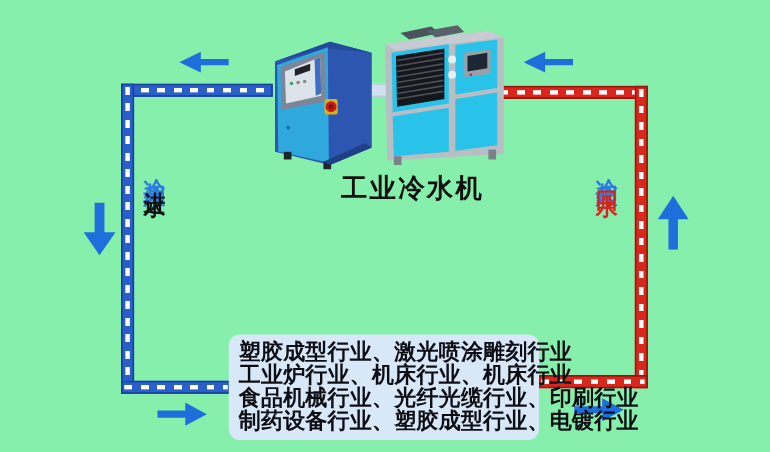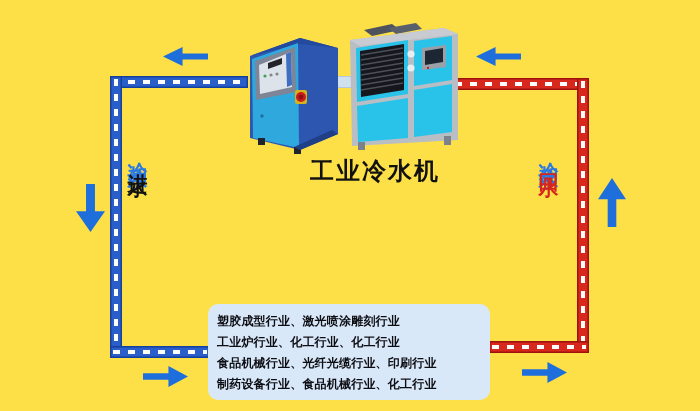--- a/index.html
+++ b/index.html
@@ -1,18 +1,18 @@
 <!DOCTYPE html>
 <html style="--pipe-blue: #2a5ec9; --pipe-blue-edge: #16409d; --pipe-red: #d8281e; --pipe-red-edge: #9c120c; --arrow-blue: #1e6fdb; --label-blue: #2b79e3; --label-red: #d6251c; --box-bg: #d9e8f8; --box-text: #0d0d14; --title-color: #111111;"><head>
 <meta charset="utf-8">
 <style>
   html,body{margin:0;padding:0;background:#fff;}
   #stage{
-    position:relative;width:700px;height:411px;background:#fde047;overflow:hidden;
-    font-family:Liberation Serif, serif;
+    position:relative;width:700px;height:411px;background:#86efac;overflow:hidden;
+    font-family:Liberation Mono, monospace;
   }
   
   .pipe{position:absolute;}
   .pipe.h{height:12px;}
   .pipe.v{width:12px;}
   .pipe.blue{background:var(--pipe-blue,#2a5ec9);box-shadow:inset 0 0 0 1.5px var(--pipe-blue-edge,#16409d);}
   .pipe.red{background:var(--pipe-red,#d8281e);box-shadow:inset 0 0 0 1.5px var(--pipe-red-edge,#9c120c);}
   .pipe.h .dash{
     position:absolute;left:3px;right:3px;top:50%;height:4px;margin-top:-2px;
     background:repeating-linear-gradient(to right,#fff 0 7px,rgba(255,255,255,0) 7px 15px);
@@ -44,21 +44,21 @@
   #left-pipe-label .p2{color:#121212;}
   #right-pipe-label{left:538px;top:146px;}
   #right-pipe-label .p2{color:var(--label-red,#d6251c);}
   
   .industries-box{
     position:absolute;left:208px;top:304px;width:282px;height:96px;z-index:5;
     background:var(--box-bg,#d9e8f8);border-radius:10px;
     padding:7px 0 0 9px;box-sizing:border-box;
   }
   .industries-box .line{
-    font-size:12px;font-weight:bold;color:var(--box-text,#0d0d14);
+    font-size:20px;font-weight:bold;color:var(--box-text,#0d0d14);
     line-height:21px;white-space:nowrap;letter-spacing:0.2px;
   }
 </style>
 </head>
 <body>
 
 <div id="stage">
 
   <div class="pipe h blue" style="left:110px;top:76px;width:138px;">
       <div class="dash"></div>
@@ -170,18 +170,18 @@
 
   <div class="vlabel" id="left-pipe-label">
     <span class="p1">冷却水</span><span class="p2">进水</span>
   </div>
   <div class="vlabel" id="right-pipe-label">
     <span class="p1">冷却水</span><span class="p2">回水</span>
   </div>
 
   <div class="industries-box">
     <div class="line">塑胶成型行业、激光喷涂雕刻行业</div>
-    <div class="line">工业炉行业、化工行业、化工行业</div>
+    <div class="line">工业炉行业、机床行业、机床行业</div>
     <div class="line">食品机械行业、光纤光缆行业、印刷行业</div>
-    <div class="line">制药设备行业、食品机械行业、化工行业</div>
+    <div class="line">制药设备行业、塑胶成型行业、电镀行业</div>
   </div>
 
 </div>
 
 </body></html>

